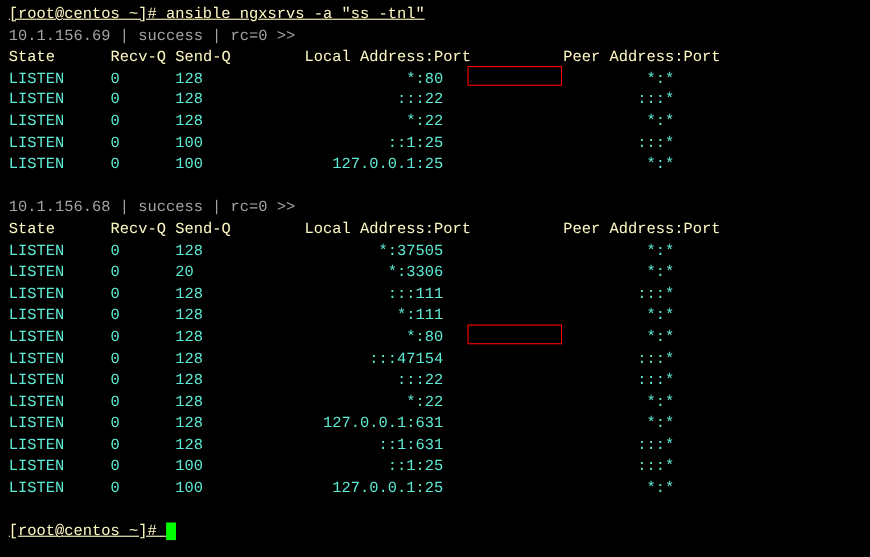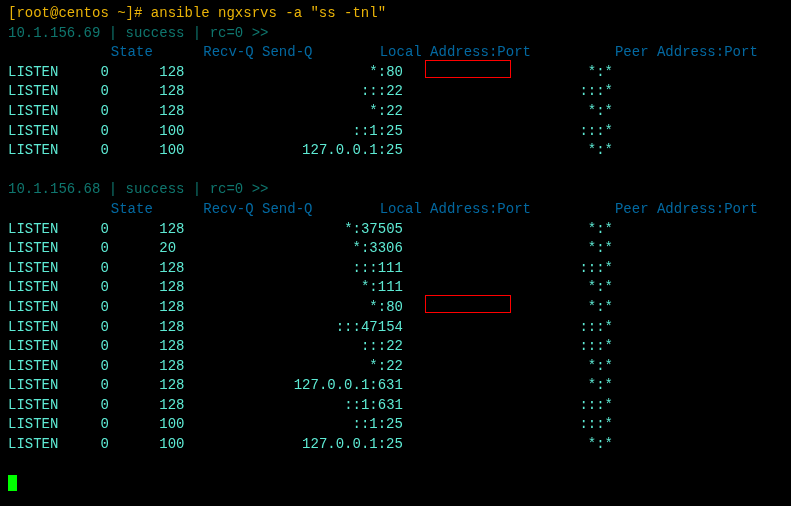--- a/index.html
+++ b/index.html
@@ -12,44 +12,44 @@
       color: #cccccc;
       font-family: 'Courier New', Consolas, monospace;
       font-size: 14px;
       line-height: 1.4;
       padding: 4px 8px;
       width: 791px;
       height: 506px;
       overflow: hidden;
     }
     .green {
-      color: #0f766e;
+      color: #a3a3a3;
     }
     .line {
       white-space: pre;
       position: relative;
     }
     .red-box {
       position: absolute;
       border: 1px solid #ff0000;
       pointer-events: none;
     }
     .cursor {
       display: inline-block;
       width: 9px;
       height: 16px;
       background: #00ff00;
       vertical-align: text-bottom;
     }
     .prompt-line {
-      color: #eab308;
+      color: #fef9c3;
+      text-decoration: underline;
     }
     .colheader {
-      color: #0369a1;
-      text-align: right;
+      color: #fef9c3;
     }
     .row {
       color: #5eead4;
     }
   </style>
 </head>
 <body>
 
 <div class="line prompt-line">[root@centos ~]# ansible ngxsrvs -a "ss -tnl"</div>
 
@@ -92,13 +92,13 @@
 <div class="line row"><span>LISTEN</span>     <span>0</span>      <span>128</span>             <span>127.0.0.1:631</span>                      <span>*:*</span>   </div>
 
 <div class="line row"><span>LISTEN</span>     <span>0</span>      <span>128</span>                   <span>::1:631</span>                     <span>:::*</span>   </div>
 
 <div class="line row"><span>LISTEN</span>     <span>0</span>      <span>100</span>                    <span>::1:25</span>                     <span>:::*</span>   </div>
 
 <div class="line row"><span>LISTEN</span>     <span>0</span>      <span>100</span>              <span>127.0.0.1:25</span>                      <span>*:*</span>   </div>
 
 <div class="line"> </div>
 
-<div class="line prompt-line"><span class="cursor"></span></div>
+<div class="line prompt-line"><span>[root@centos ~]# </span><span class="cursor"></span></div>
 
 </body></html>

